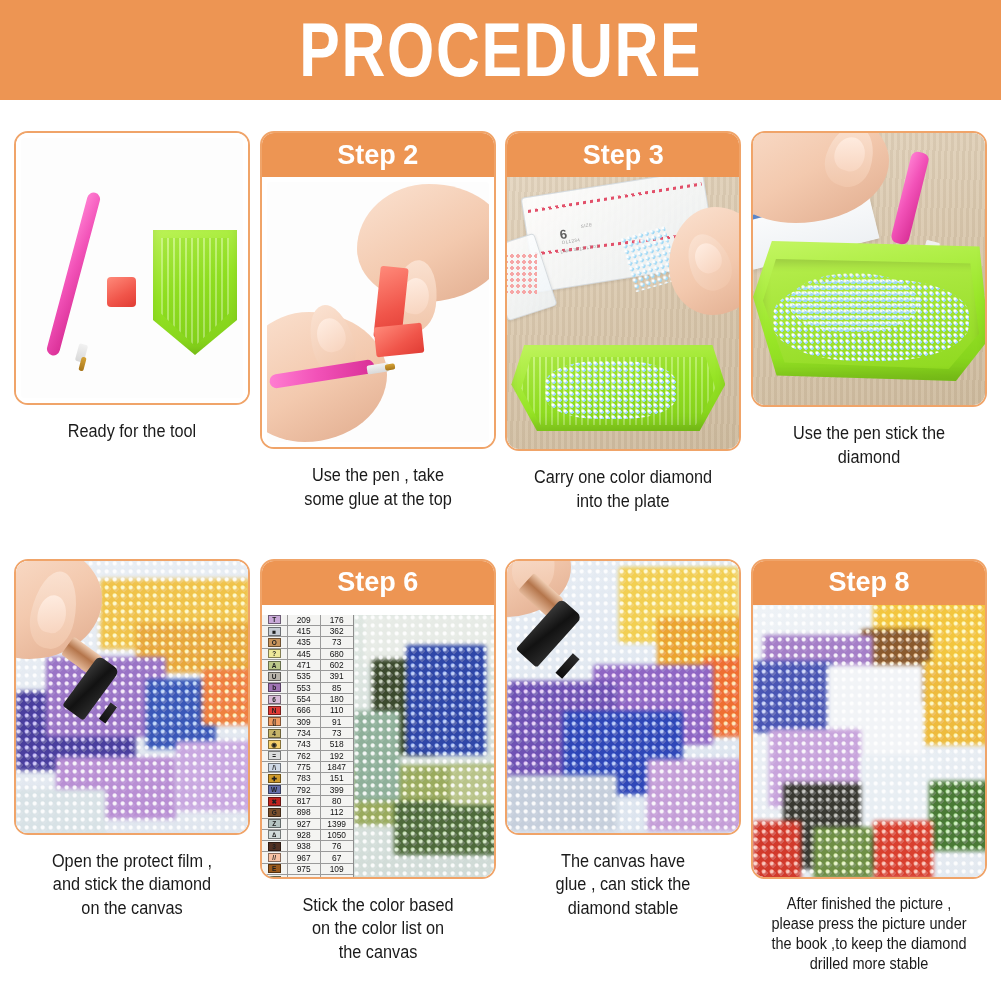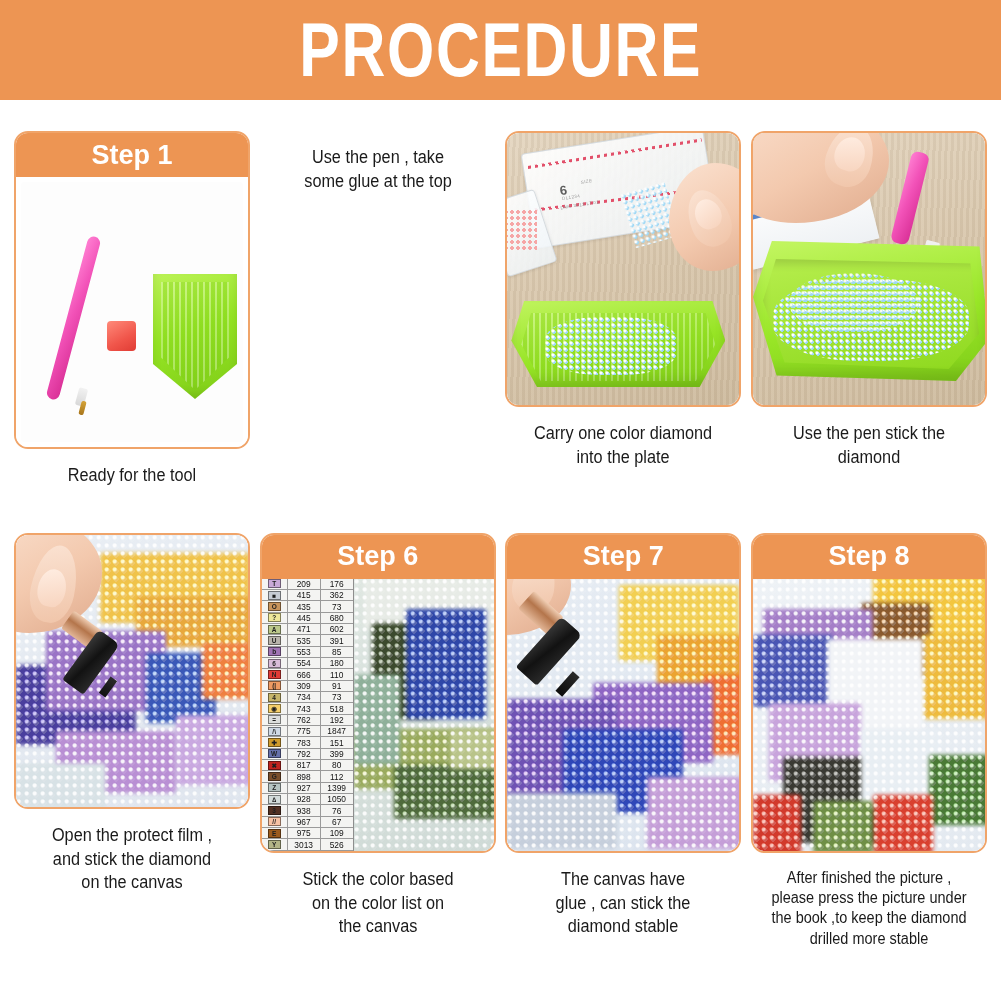--- a/index.html
+++ b/index.html
@@ -246,23 +246,20 @@
 <div id="banner">
   <div id="banner-title">PROCEDURE</div>
 </div>
 
 <div id="grid">
 
   <div class="row" id="row-top">
 
     <div class="cell">
       <div class="card">
-        <div class="card-head">
-          <div class="card-head-label">Step 1</div>
-        </div>
         <div class="photo tall">
           <div class="photo-inner">
             <div class="bg-white"></div>
 
             <div class="pen" style="left:46px; top:52px; width:13px; height:168px; transform:rotate(15deg); border-radius:7px;"></div>
             <div class="pen-tip" style="left:56px; top:206px; width:9px; height:18px; transform:rotate(15deg);"></div>
             <div class="pen-metal" style="left:59px; top:219px; width:5px; height:14px; transform:rotate(15deg);"></div>
 
             <div class="glue-square" style="left:86px; top:139px; width:29px; height:30px;"></div>
 
@@ -273,26 +270,54 @@
             <div style="position:absolute; left:140px; top:100px; width:68px; height:108px;
                         background:repeating-linear-gradient(90deg, rgba(255,255,255,.30) 0 2px, rgba(120,200,20,.25) 2px 6px);
                         clip-path:polygon(0 0,100% 0,100% 70%,50% 100%,0 70%);"></div>
           </div>
         </div>
       </div>
       <div class="caption">Ready for the tool</div>
     </div>
 
     <div class="cell">
+      <div class="card">
+        <div class="card-head">
+          <div class="card-head-label">Step 2</div>
+        </div>
+        <div class="photo tall">
+          <div class="photo-inner">
+            <div class="bg-white"></div>
+
+            <div class="hand" style="right:-18px; top:2px; width:150px; height:118px;"></div>
+            <div class="finger" style="right:52px; top:78px; width:44px; height:72px; transform:rotate(8deg);"></div>
+            <div class="nail" style="right:60px; top:96px; width:28px; height:36px; transform:rotate(8deg);"></div>
+
+            <div class="hand" style="left:-30px; top:130px; width:150px; height:130px;"></div>
+            <div class="finger" style="left:44px; top:122px; width:42px; height:72px; transform:rotate(-16deg);"></div>
+            <div class="nail" style="left:50px; top:136px; width:28px; height:34px; transform:rotate(-16deg);"></div>
+
+            <div class="glue-square" style="left:110px; top:85px; width:28px; height:72px; transform:rotate(6deg); border-radius:3px;"></div>
+            <div class="glue-square" style="left:108px; top:143px; width:48px; height:30px; transform:rotate(-6deg); border-radius:3px;"></div>
+
+            <div class="pen" style="left:2px; top:185px; width:106px; height:14px; transform:rotate(-9deg); border-radius:7px;"></div>
+            <div class="pen-tip" style="left:100px; top:182px; width:22px; height:9px; transform:rotate(-9deg);"></div>
+            <div class="pen-metal" style="left:118px; top:182px; width:10px; height:6px; transform:rotate(-9deg);"></div>
+          </div>
+        </div>
+      </div>
       <div class="caption">Use the pen , take
 some glue at the top</div>
     </div>
 
     <div class="cell">
       <div class="card">
+        <div class="card-head">
+          <div class="card-head-label">Step 3</div>
+        </div>
         <div class="photo bleed">
           <div class="photo-inner" style="border-radius:0;">
             <div class="bg-wood"></div>
 
             <div class="bag" style="left:20px; top:6px; width:184px; height:96px; transform:rotate(-9deg);">
               <div class="bag-stripe" style="left:4px; top:12px; width:176px;"></div>
               <div class="bag-stripe" style="left:4px; top:58px; width:176px; transform:rotate(2deg);"></div>
               <div class="bag-num" style="left:32px; top:34px;">6</div>
               <div class="bag-txt" style="left:54px; top:34px;">SIZE</div>
               <div class="bag-txt" style="left:33px; top:47px;">DL1234</div>
@@ -399,21 +424,21 @@
 and stick the diamond
 on the canvas</div>
     </div>
 
     <div class="cell">
       <div class="card">
         <div class="card-head">
           <div class="card-head-label">Step 6</div>
         </div>
         <div class="photo bleed">
-          <div class="photo-inner" style="border-radius:0;">
+          <div class="photo-inner" style="border-radius:0;margin-top:10px;">
 
             <div class="mosaic" style="left:92px; right:0; width:auto;">
               <div style="position:absolute; inset:0; background:linear-gradient(160deg,#dfe7e2,#cfdad6);"></div>
               <div class="patch" style="left:10px; top:0px; width:140px; height:50px; background:#e7ebe6;"></div>
               <div class="patch" style="left:18px; top:44px; width:64px; height:96px; background:#3c4a2e;"></div>
               <div class="patch" style="left:52px; top:30px; width:80px; height:110px; background:#2f47a8;"></div>
               <div class="patch" style="left:0px; top:150px; width:150px; height:60px; background:#9aab5e;"></div>
               <div class="patch" style="left:40px; top:186px; width:110px; height:54px; background:#4f6b3c;"></div>
               <div class="patch" style="left:0px; top:96px; width:46px; height:90px; background:#8fb09a;"></div>
               <div class="patch" style="left:96px; top:150px; width:60px; height:40px; background:#b9c48a;"></div>
@@ -594,23 +619,20 @@
           </div>
         </div>
       </div>
       <div class="caption">Stick the color based
 on the color list on
 the canvas</div>
     </div>
 
     <div class="cell">
       <div class="card">
-        <div class="card-head">
-          <div class="card-head-label">Step 7</div>
-        </div>
         <div class="photo bleed">
           <div class="photo-inner" style="border-radius:0;">
             <div class="mosaic">
               <div style="position:absolute; inset:0; background:linear-gradient(160deg,#e6ecf3,#dbe3ee);"></div>
               <div class="patch" style="left:112px; top:6px; width:120px; height:76px; background:#f2cf52;"></div>
               <div class="patch" style="left:150px; top:56px; width:90px; height:56px; background:#eba431;"></div>
               <div class="patch" style="left:196px; top:96px; width:44px; height:80px; background:#ef6f33;"></div>
               <div class="patch" style="left:86px; top:104px; width:120px; height:80px; background:#8f66c4;"></div>
               <div class="patch" style="left:0px; top:120px; width:110px; height:100px; background:#6f52b4;"></div>
               <div class="patch" style="left:56px; top:150px; width:120px; height:84px; background:#2f47b8;"></div>

